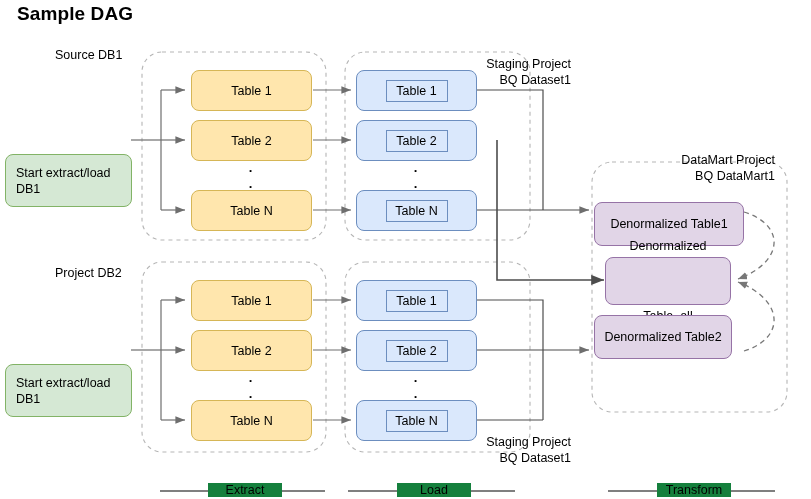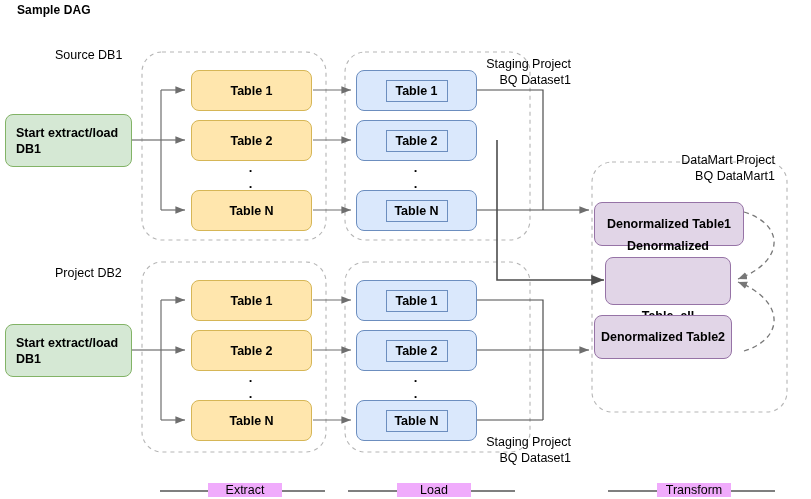--- a/index.html
+++ b/index.html
@@ -25,21 +25,21 @@
     position: absolute;
     left: 0; top: 0;
     width: 811px;
     height: 499px;
     pointer-events: none;
   }
   .title {
     position: absolute;
     left: 17px;
     top: 3px;
-    font-size: 12px;
+    font-size: 19px;
     font-weight: bold;
     letter-spacing: 0.1px;
   }
   .grp-label {
     position: absolute;
     font-size: 12.5px;
     line-height: 16px;
     white-space: pre-line;
     color: #000;
   }
@@ -49,28 +49,28 @@
   .node {
     position: absolute;
     box-sizing: border-box;
     border-radius: 8px;
     display: flex;
     align-items: center;
     justify-content: center;
     font-size: 12.5px;
     line-height: 16px;
     text-align: center;
-    font-weight: bold;
   }
   .node.green {
     background: #d5e8d4;
     border: 1.2px solid #82b366;
     justify-content: flex-start;
     text-align: left;
     padding: 0 10px;
+    margin-top: 40px;
   }
   .node.yellow {
     background: #ffe6ad;
     border: 1.2px solid #d6b656;
   }
   .node.blue {
     background: #dae8fc;
     border: 1.2px solid #6c8ebf;
   }
   .node.purple {
@@ -101,21 +101,21 @@
     width: 20px;
     text-align: center;
     font-size: 13px;
     line-height: 13px;
     color: #000;
     font-weight: bold;
   }
   .phase-label {
     position: absolute;
     font-size: 12.5px;
-    background: #f0abfc;
+    background: #15803d;
     padding: 0 2px;
     text-align: center;
   }
 </style>
 </head>
 <body>
 
 <div id="canvas">
 
   <div class="title">Sample DAG</div>

